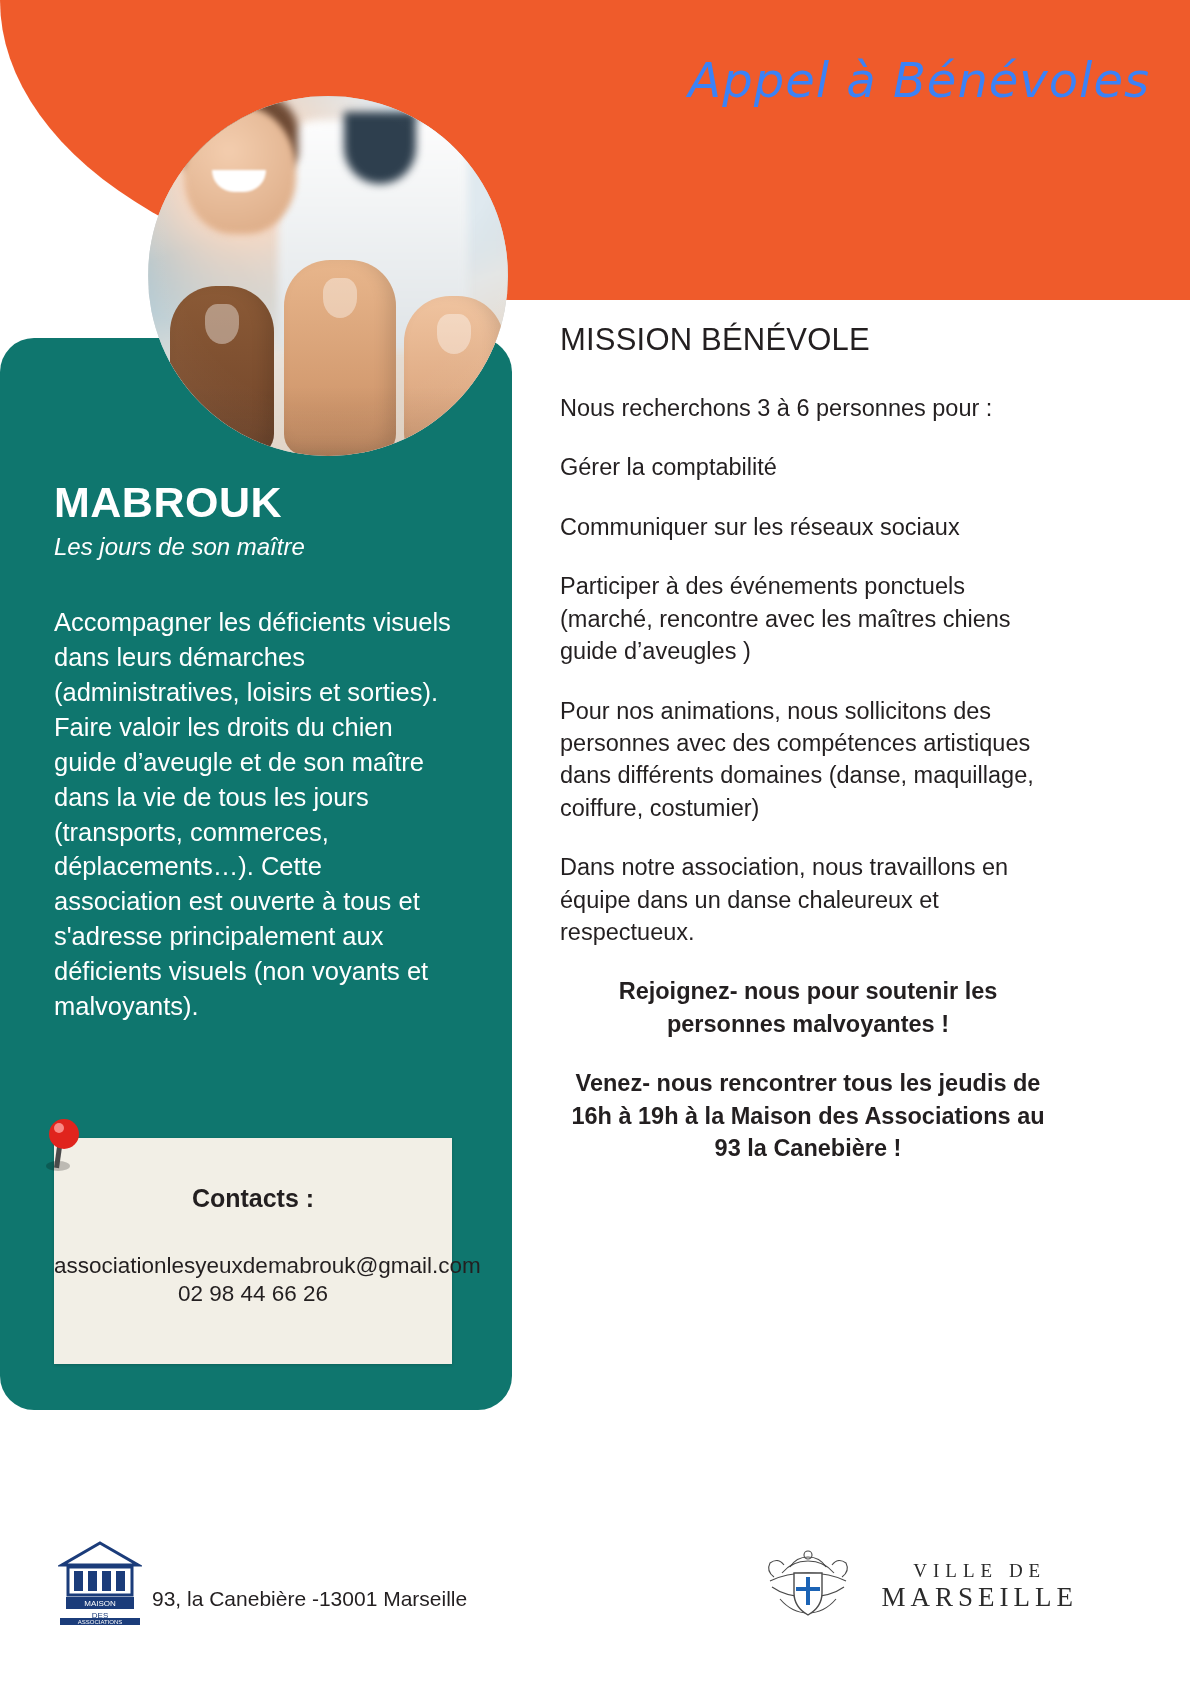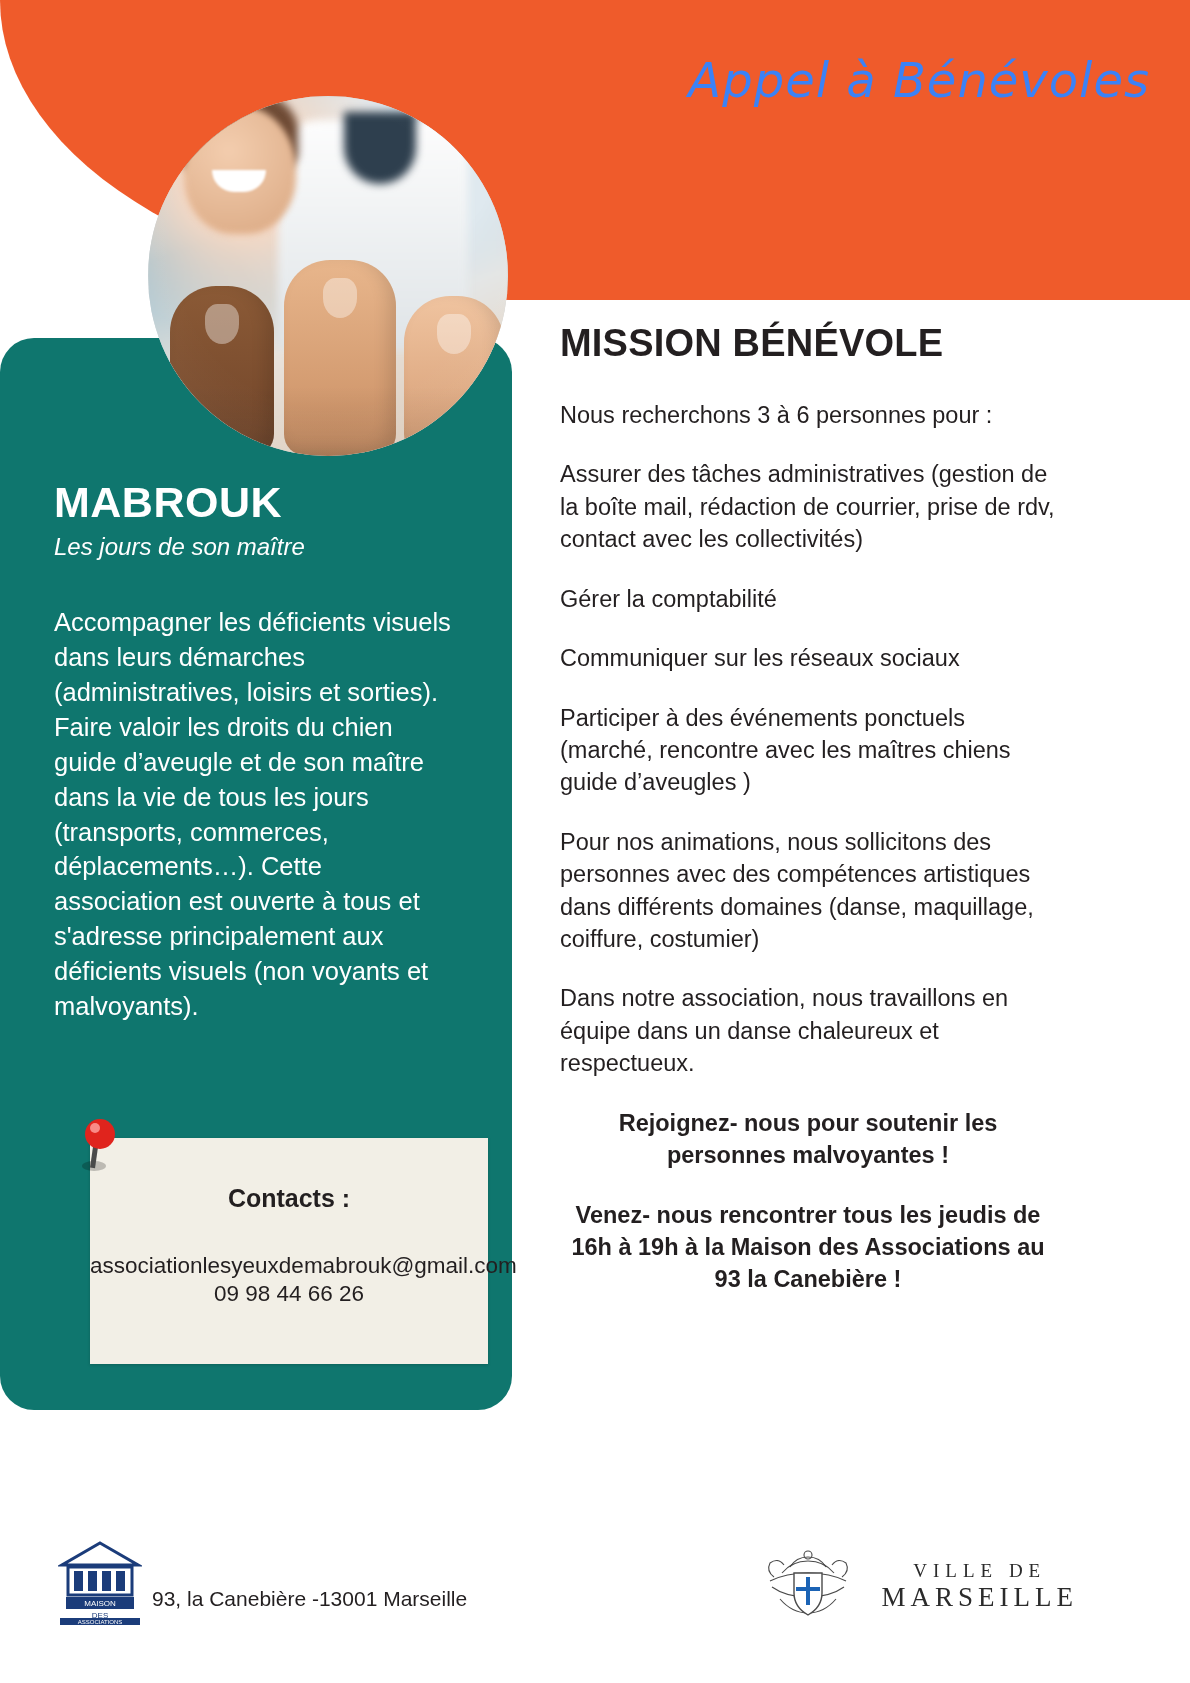--- a/index.html
+++ b/index.html
@@ -183,21 +183,20 @@
 
   
   .contact-card {
     position: absolute;
     left: 54px;
     top: 800px;
     width: 398px;
     height: 226px;
     background: #f2efe6;
     box-shadow: 0 1px 3px rgba(0,0,0,.18);
-    margin-left: 36px;
   }
   .pin {
     position: absolute;
     left: -16px;
     top: -22px;
     width: 54px;
     height: 60px;
     z-index: 5;
   }
   .contact-title {
@@ -222,22 +221,22 @@
 
   
   .right-col {
     position: absolute;
     left: 560px;
     top: 322px;
     width: 496px;
     z-index: 2;
   }
   .mission-title {
-    font-size: 38px;
-    font-weight: bold;
+    font-size: 31px;
+    font-weight: normal;
     color: #231f20;
     margin: 0 0 34px 0;
     letter-spacing: .2px;
   }
   .right-col p {
     font-size: 23.5px;
     line-height: 1.38;
     color: #231f20;
     margin: 0 0 27px 0;
   }
@@ -328,28 +327,27 @@
 
   <div class="contact-card">
     <svg class="pin" viewBox="0 0 54 60">
       <ellipse cx="20" cy="50" rx="12" ry="5" fill="rgba(0,0,0,0.22)"></ellipse>
       <rect x="18" y="24" width="5" height="28" transform="rotate(8 20 38)" fill="#4a4a4a"></rect>
       <circle cx="26" cy="18" r="15" fill="#e0241d"></circle>
       <circle cx="21" cy="12" r="5" fill="#f98a86"></circle>
     </svg>
     <div class="contact-title">Contacts :</div>
     <div class="contact-mail">associationlesyeuxdemabrouk@gmail.com</div>
-    <div class="contact-phone">09 98 44 66 26</div>
+    <div class="contact-phone">02 98 44 66 26</div>
   </div>
 </div>
 
 <div class="right-col">
   <h2 class="mission-title">MISSION BÉNÉVOLE</h2>
   <p>Nous recherchons 3 à 6 personnes pour :</p>
-  <p>Assurer des tâches administratives (gestion de la boîte mail, rédaction de courrier, prise de rdv, contact avec les collectivités)</p>
   <p>Gérer la comptabilité</p>
   <p>Communiquer sur les réseaux sociaux</p>
   <p>Participer à des événements ponctuels (marché, rencontre avec les maîtres chiens guide d’aveugles )</p>
   <p>Pour nos animations, nous sollicitons des personnes avec des compétences artistiques dans différents domaines (danse, maquillage, coiffure, costumier)</p>
   <p>Dans notre association, nous travaillons en équipe dans un danse chaleureux et respectueux.</p>
   <p class="bold tight-top">Rejoignez- nous pour soutenir les personnes malvoyantes !</p>
   <p class="bold">Venez- nous rencontrer tous les jeudis de 16h à 19h à la Maison des Associations au 93 la Canebière !</p>
 </div>
 
 <svg class="footer-logo" viewBox="0 0 84 86">

